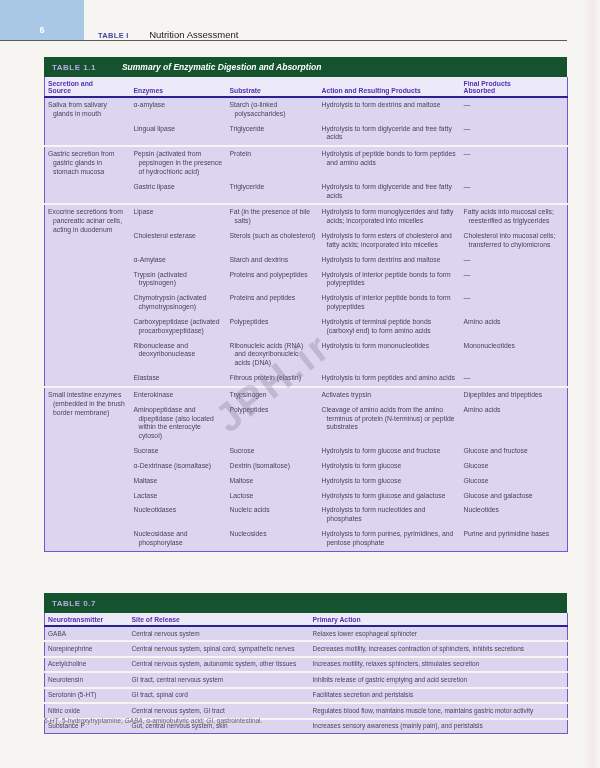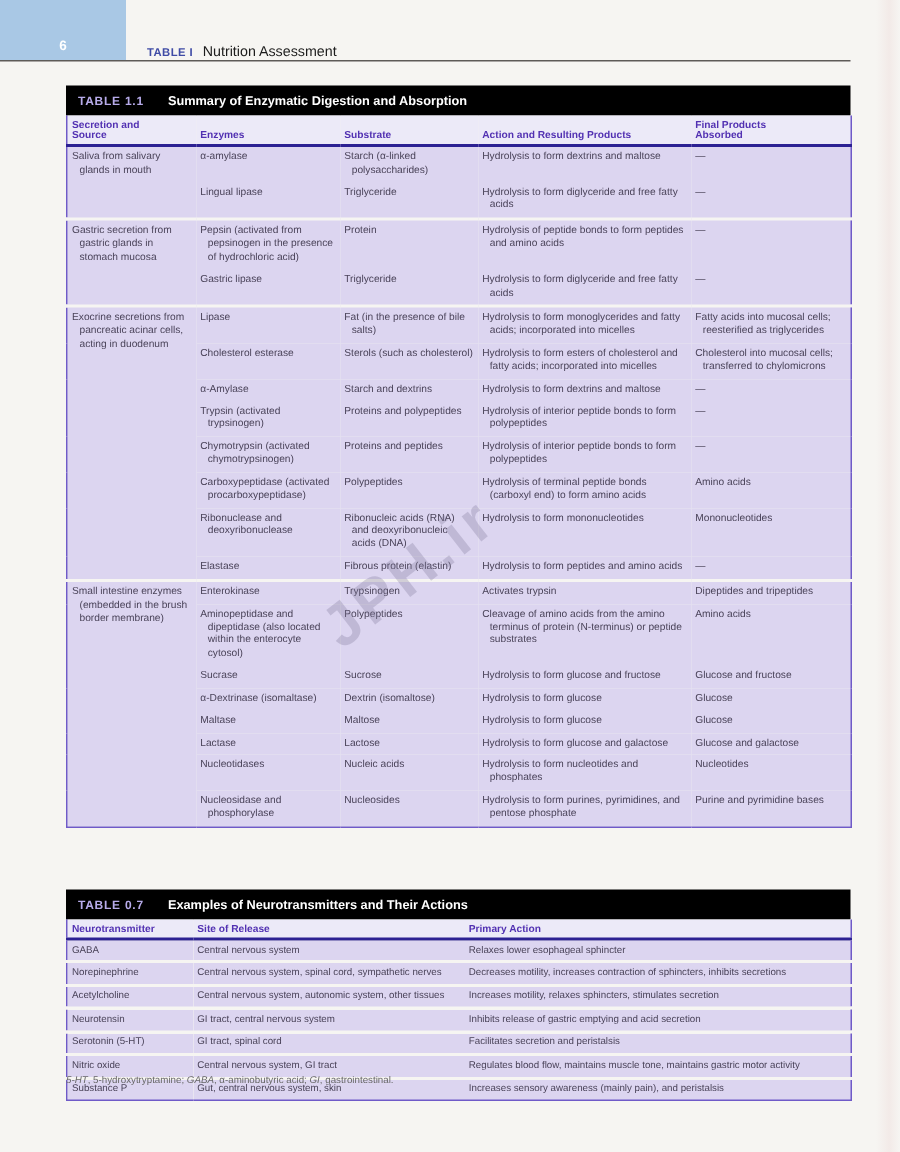--- a/index.html
+++ b/index.html
@@ -21,31 +21,31 @@
   
   .page-tab {
     position:absolute; left:0; top:0; width:84px; height:40px;
     background:#a9c8e5; color:#ffffff;
     font-size:9px; font-weight:bold;
     display:flex; align-items:flex-end; justify-content:center;
     padding-bottom:5px;
   }
   .part-line { position:absolute; left:98px; top:24px; white-space:nowrap; }
   .part-label { color:#3f4ba5; font-weight:bold; font-size:7.5px; letter-spacing:0.3px; vertical-align:baseline; }
-  .part-title { color:#1c1c1c; font-size:9.5px; margin-left:2px; vertical-align:baseline; }
+  .part-title { color:#1c1c1c; font-size:9.5px; margin-left:16px; vertical-align:baseline; }
   .header-rule { position:absolute; left:0; top:40px; width:567px; height:1px; background:#5e5b58; }
 
   
   .tblwrap { position:absolute; left:44px; width:523px; }
   .tbar {
-    background:#000000; height:20px;
+    background:#14532d; height:20px;
     display:flex; align-items:center; padding:0 8px;
   }
   .tbar-label { color:#b7abea; font-weight:bold; font-size:8px; letter-spacing:0.5px; white-space:nowrap; }
-  .tbar-title { color:#ffffff; font-weight:bold; font-size:8.5px; margin-left:16px; white-space:nowrap; }
+  .tbar-title { color:#ffffff; font-weight:bold; font-size:8.5px; margin-left:26px; white-space:nowrap;font-style:italic; }
   table { width:100%; border-collapse:collapse; table-layout:fixed; }
   .tblwrap table { border:1px solid #6f5ac8; border-top:none; }
   th {
     background:#eceaf8; color:#5231b2;
     font-size:6.8px; font-weight:bold; text-align:left; vertical-align:bottom;
     padding:3px 3px 2px 3px;
     border-bottom:2px solid #2c2193;
   }
   th .narrow1 { display:inline-block; max-width:45px; }
   th .narrow2 { display:inline-block; max-width:68px; }
@@ -245,21 +245,20 @@
         <td>Hydrolysis to form purines, pyrimidines, and pentose phosphate</td>
         <td>Purine and pyrimidine bases</td>
       </tr>
     </tbody>
   </table>
 </div>
 
 <div class="tblwrap" style="top:593px;">
   <div class="tbar">
     <span class="tbar-label">TABLE 0.7</span>
-    <span class="tbar-title">Examples of Neurotransmitters and Their Actions</span>
   </div>
   <table class="t2">
     <colgroup>
         <col style="width:84px">
         <col style="width:181px">
         <col style="width:258px">
       </colgroup>
     <thead>
       <tr>
         <th>Neurotransmitter</th>

